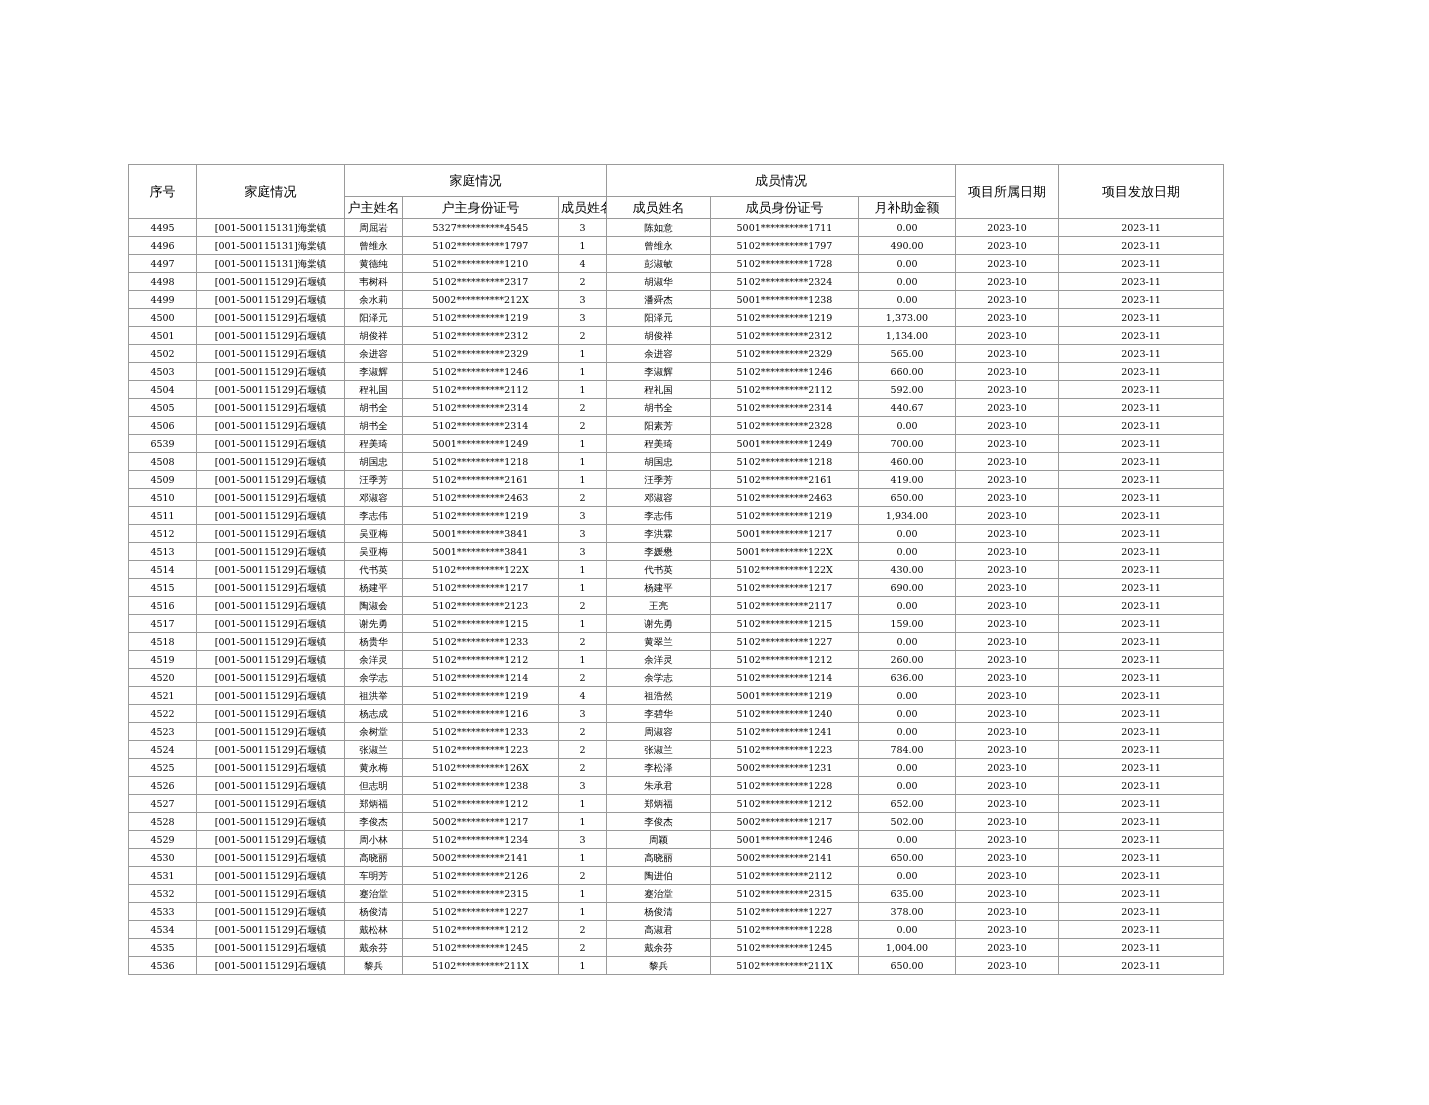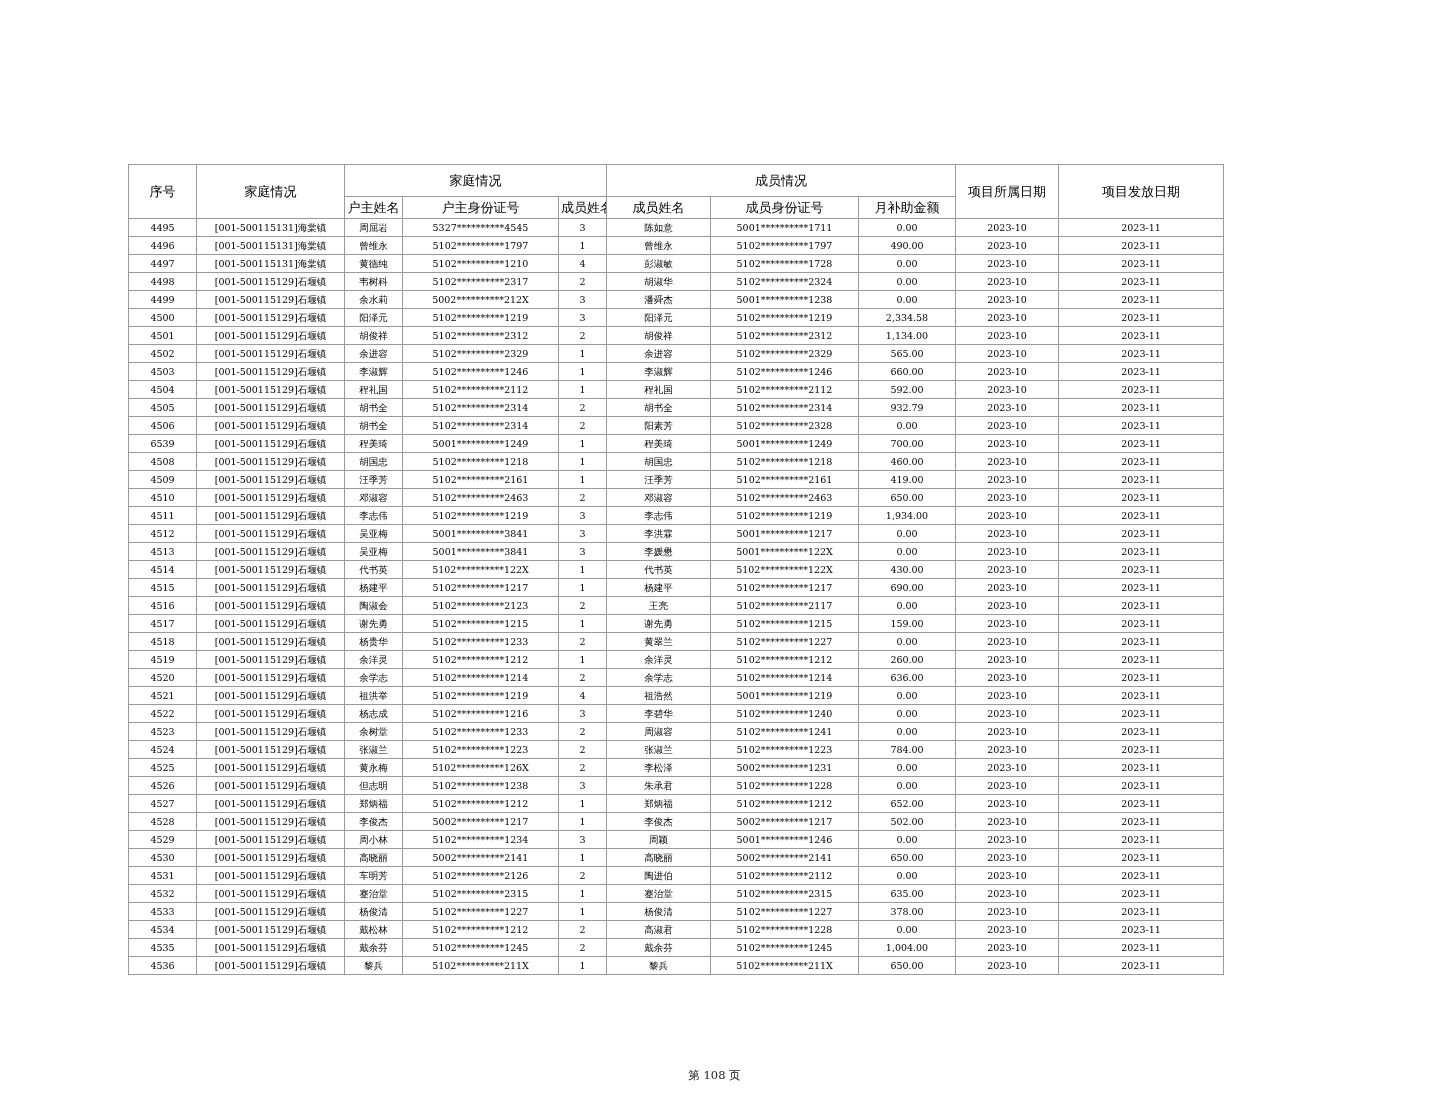--- a/index.html
+++ b/index.html
@@ -165,21 +165,21 @@
     <td>2023-11</td>
   </tr>
         <tr>
     <td>4500</td>
     <td>[001-500115129]石堰镇</td>
     <td>阳泽元</td>
     <td>5102**********1219</td>
     <td>3</td>
     <td>阳泽元</td>
     <td>5102**********1219</td>
-    <td>2,334.58</td>
+    <td>1,373.00</td>
     <td>2023-10</td>
     <td>2023-11</td>
   </tr>
         <tr>
     <td>4501</td>
     <td>[001-500115129]石堰镇</td>
     <td>胡俊祥</td>
     <td>5102**********2312</td>
     <td>2</td>
     <td>胡俊祥</td>
@@ -225,21 +225,21 @@
     <td>2023-11</td>
   </tr>
         <tr>
     <td>4505</td>
     <td>[001-500115129]石堰镇</td>
     <td>胡书全</td>
     <td>5102**********2314</td>
     <td>2</td>
     <td>胡书全</td>
     <td>5102**********2314</td>
-    <td>932.79</td>
+    <td>440.67</td>
     <td>2023-10</td>
     <td>2023-11</td>
   </tr>
         <tr>
     <td>4506</td>
     <td>[001-500115129]石堰镇</td>
     <td>胡书全</td>
     <td>5102**********2314</td>
     <td>2</td>
     <td>阳素芳</td>
@@ -604,15 +604,14 @@
     <td>1</td>
     <td>黎兵</td>
     <td>5102**********211X</td>
     <td>650.00</td>
     <td>2023-10</td>
     <td>2023-11</td>
   </tr>
       </tbody>
   </table>
 
-  <div class="page-footer">第 108 页</div>
 
 </div>
 
 </body></html>

